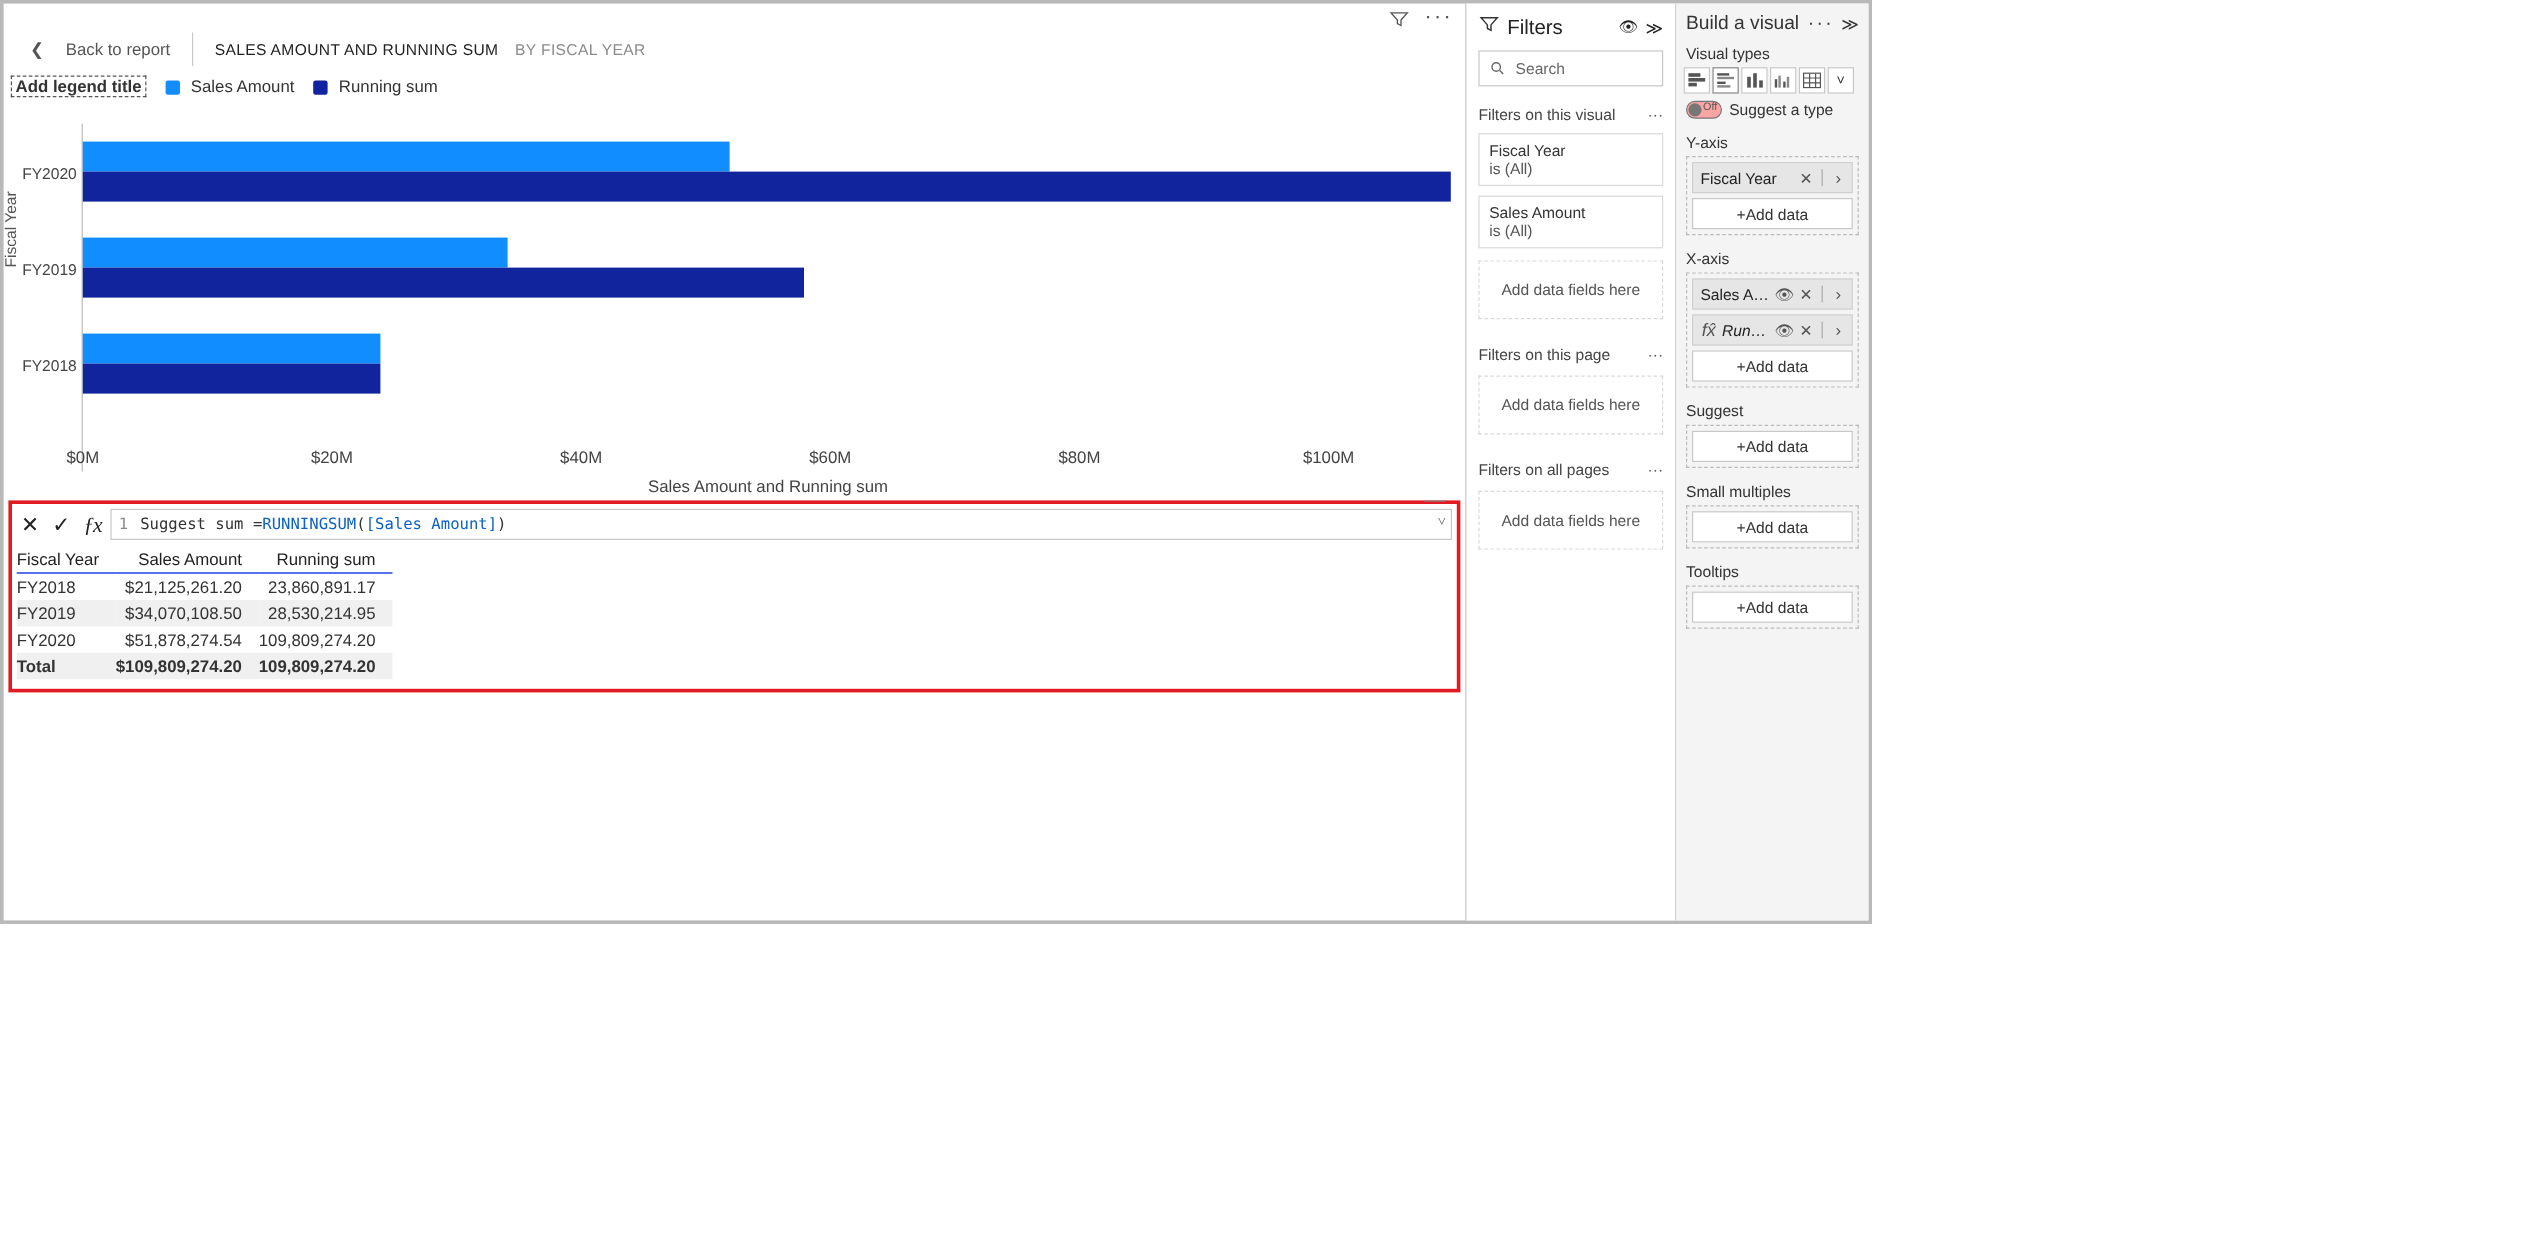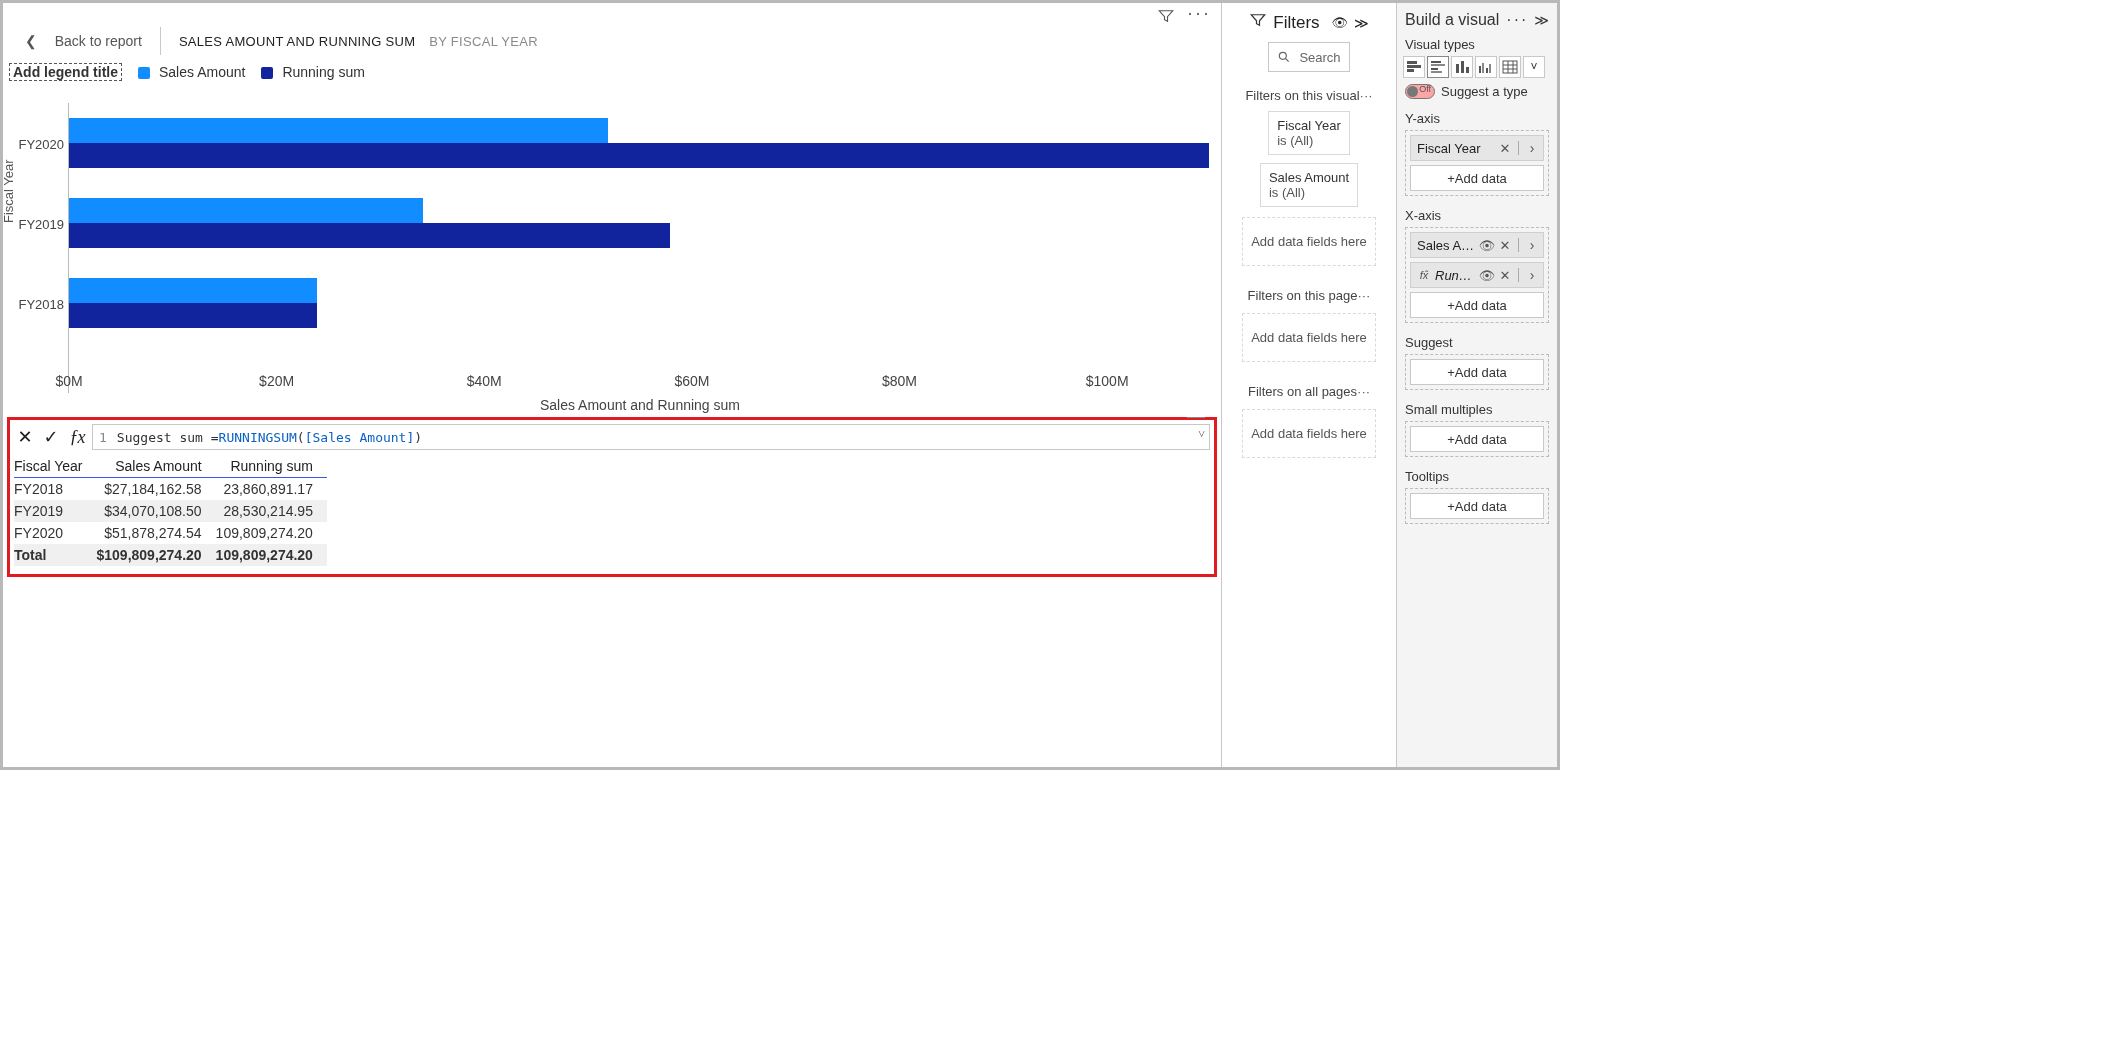--- a/index.html
+++ b/index.html
@@ -46,21 +46,21 @@
   .drop-caret{position:absolute;right:4px;top:2px;font-size:12px;color:#555;}
   .drop-line{position:absolute;right:4px;top:-8px;width:18px;height:1px;background:#888;}
   table.data{border-collapse:collapse;font-size:14px;}
   table.data th{font-weight:400;text-align:left;padding:2px 14px 3px 0;border-bottom:1px solid #3a57e8;color:#222;}
   table.data th.r, table.data td.r{text-align:right;}
   table.data td{padding:3px 14px 3px 0;}
   table.data tr.alt{background:#f0f0f0;}
   table.data tr.tot td{font-weight:700;}
   
   .panel{background:#fff;border-right:1px solid var(--border);width:170px;display:flex;flex-direction:column;font-size:13px;}
-  .panel.filters{width:175px;align-items:center;}
+  .panel.filters{width:175px;}
   .panel-h{display:flex;align-items:center;gap:6px;padding:8px 10px;font-size:17px;color:#222;}
   .panel-h .spacer{flex:1;}
   .panel-h svg,.panel-h .ic{color:#555;}
   .search{margin:0 10px 10px 10px;border:1px solid var(--border);height:30px;display:flex;align-items:center;gap:8px;padding:0 8px;color:#666;}
   .sec-h{display:flex;align-items:center;padding:6px 10px 4px 10px;color:#444;}
   .sec-h .dots{margin-left:auto;color:#555;}
   .card{border:1px solid var(--border-soft);margin:4px 10px;padding:6px 8px;font-size:13px;}
   .card.dash{border-style:dashed;text-align:center;color:#555;padding:16px 8px;margin:6px 10px 16px 10px;}
   
   .panel.build{width:160px;background:var(--panel-bg);border-right:none;}
@@ -165,21 +165,21 @@
         <thead>
             <tr>
           <th>Fiscal Year</th>
           <th class="r">Sales Amount</th>
           <th class="r">Running sum</th>
         </tr>
           </thead>
         <tbody id="tbody">
             <tr>
               <td>FY2018</td>
-              <td class="r">$27,184,162.58</td>
+              <td class="r">$21,125,261.20</td>
               <td class="r">23,860,891.17</td>
             </tr>
             <tr class="alt">
               <td>FY2019</td>
               <td class="r">$34,070,108.50</td>
               <td class="r">28,530,214.95</td>
             </tr>
             <tr>
               <td>FY2020</td>
               <td class="r">$51,878,274.54</td>
@@ -315,21 +315,21 @@
     <div class="section-lbl">X-axis</div>
     <div class="well">
       <div class="chip">
         <span class="lbl">Sales Am…</span>
         <span class="ic eye">👁</span>
         <span class="ic">✕</span>
           <span class="sepv"></span>
         <span class="ic chev">›</span>
       </div>
       <div class="chip">
-        <span class="ic" style="font-style:italic;font-size:11px;text-align:right;">fx̂</span>
+        <span class="ic" style="font-style:italic;font-size:15px;text-align:right;">fx̂</span>
         <span class="lbl" style="font-style:italic;">Runni…</span>
         <span class="ic eye">👁</span>
         <span class="ic">✕</span>
           <span class="sepv"></span>
         <span class="ic chev">›</span>
       </div>
       <div class="addbtn">+Add data</div>
     </div>
 
     <div class="section-lbl">Suggest</div>

